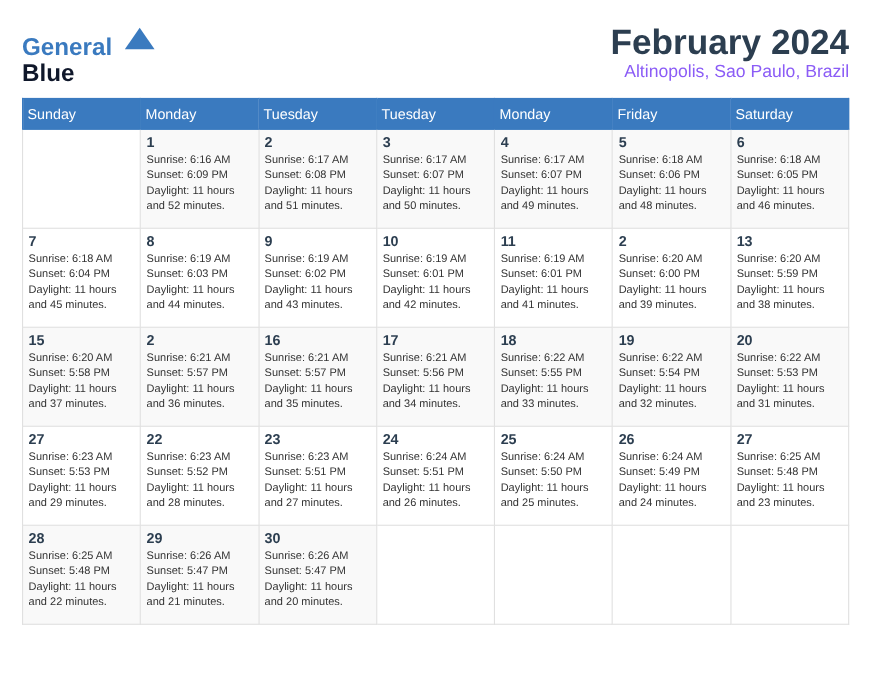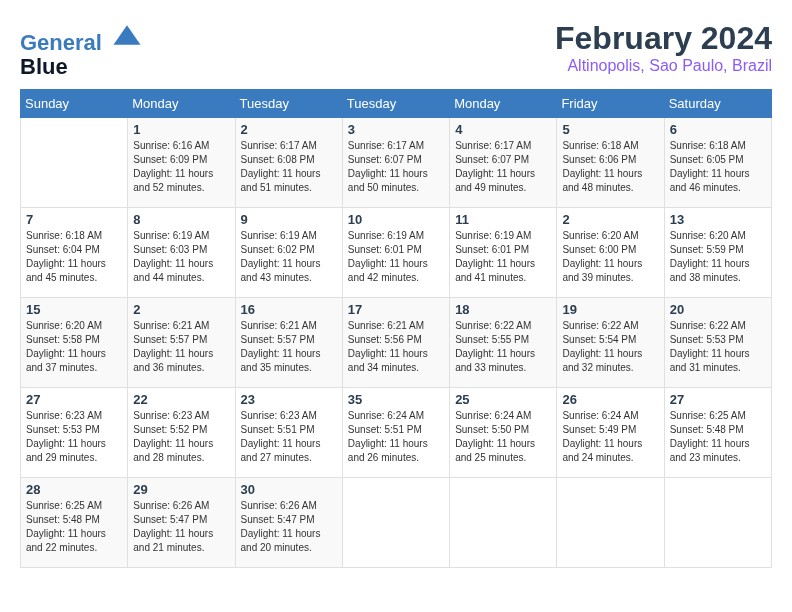--- a/index.html
+++ b/index.html
@@ -222,21 +222,21 @@
         </td>
         <td>
           <span class="day-num">22</span>
           <div class="day-info">Sunrise: 6:23 AM<br>Sunset: 5:52 PM<br>Daylight: 11 hours<br>and 28 minutes.</div>
         </td>
         <td>
           <span class="day-num">23</span>
           <div class="day-info">Sunrise: 6:23 AM<br>Sunset: 5:51 PM<br>Daylight: 11 hours<br>and 27 minutes.</div>
         </td>
         <td>
-          <span class="day-num">35</span>
+          <span class="day-num">24</span>
           <div class="day-info">Sunrise: 6:24 AM<br>Sunset: 5:51 PM<br>Daylight: 11 hours<br>and 26 minutes.</div>
         </td>
         <td>
           <span class="day-num">25</span>
           <div class="day-info">Sunrise: 6:24 AM<br>Sunset: 5:50 PM<br>Daylight: 11 hours<br>and 25 minutes.</div>
         </td>
         <td>
           <span class="day-num">26</span>
           <div class="day-info">Sunrise: 6:24 AM<br>Sunset: 5:49 PM<br>Daylight: 11 hours<br>and 24 minutes.</div>
         </td>

